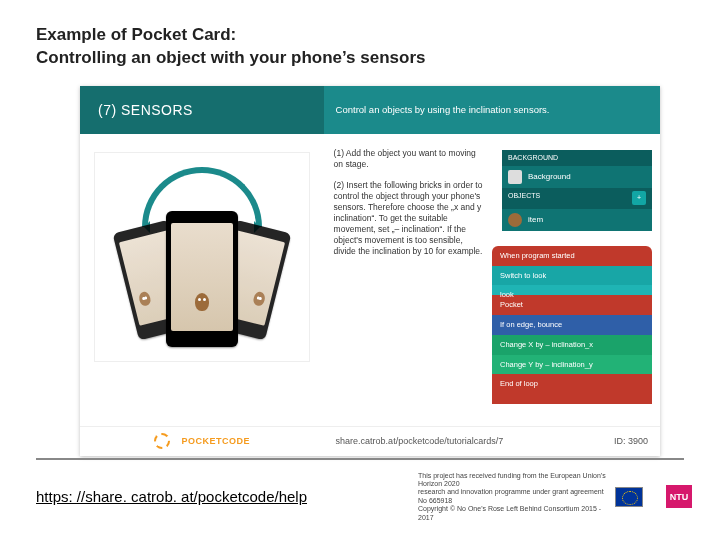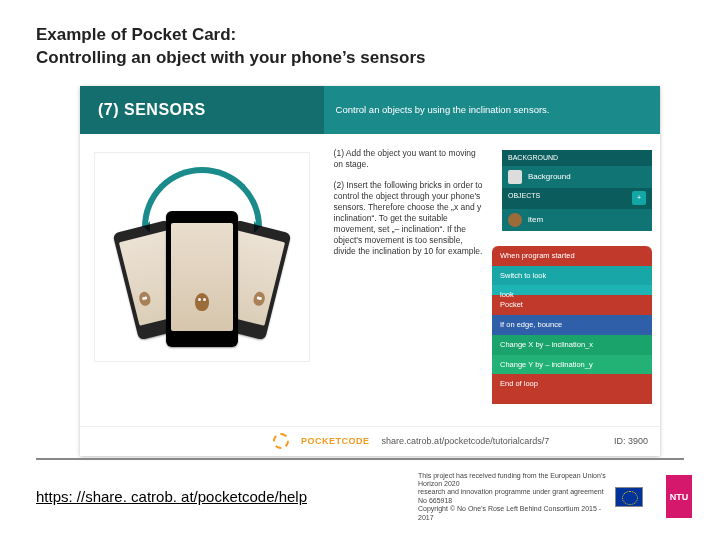--- a/index.html
+++ b/index.html
@@ -28,23 +28,22 @@
     display: flex;
     height: 48px;
   }
   .card-header .left {
     background: #156e6e;
     color: #fff;
     flex: 0 0 42%;
     display: flex;
     align-items: center;
     padding-left: 18px;
-    font-size: 16px;
+    font-size: 14px;
     letter-spacing: .5px;
-    font-weight: bold;
   }
   .card-header .right {
     background: #1b8a8b;
     color: #fff;
     flex: 1;
     display: flex;
     align-items: center;
     padding: 0 12px;
     font-size: 9.5px;
   }
@@ -156,22 +155,22 @@
   .card-footer {
     height: 30px;
     display:flex;
     align-items:center;
     border-top:1px solid #eee;
     font-size:9px;
     color:#555;
   }
   .card-footer .brand {
     flex:0 0 42%;
-    display:flex; align-items:center; justify-content:flex-end; gap:12px;
-    color:#f59b1e; font-weight:bold; letter-spacing:.5px;margin-left:46px;
+    display:flex; align-items:center; justify-content:center; gap:12px;
+    color:#f59b1e; font-weight:bold; letter-spacing:.5px;
   }
   .brand-icon {
     width:16px;height:16px;border:2px dashed #f59b1e;border-radius:50%;
     display:inline-block;
   }
   .card-footer .meta { flex:1; display:flex; justify-content:space-between; padding:0 12px; }
 
   .baseline {
     position:absolute; left:36px; right:36px; bottom:80px;
     border-top: 2px solid #888;
@@ -192,21 +191,21 @@
   }
   .euflag {
     width:26px;height:18px;background:#003399;position:relative;margin-left:8px;
     box-shadow:0 0 0 1px #888;
   }
   .euflag::after{
     content:""; position:absolute; left:6px; top:3px; width:14px;height:12px;
     border:1px dotted #ffcc00; border-radius:50%;
   }
   .ntu {
-    width:26px;height:43px;background:#d6186c;color:#fff;
+    width:26px;height:23px;background:#d6186c;color:#fff;
     display:flex;align-items:center;justify-content:center;
     font-size:9px;font-weight:bold;margin-left:24px;
   }
 </style>
 </head>
 <body>
 
 <div class="title">
   <span>Example of Pocket Card:</span><br>
   <span>Controlling an object with your phone’s sensors</span>

